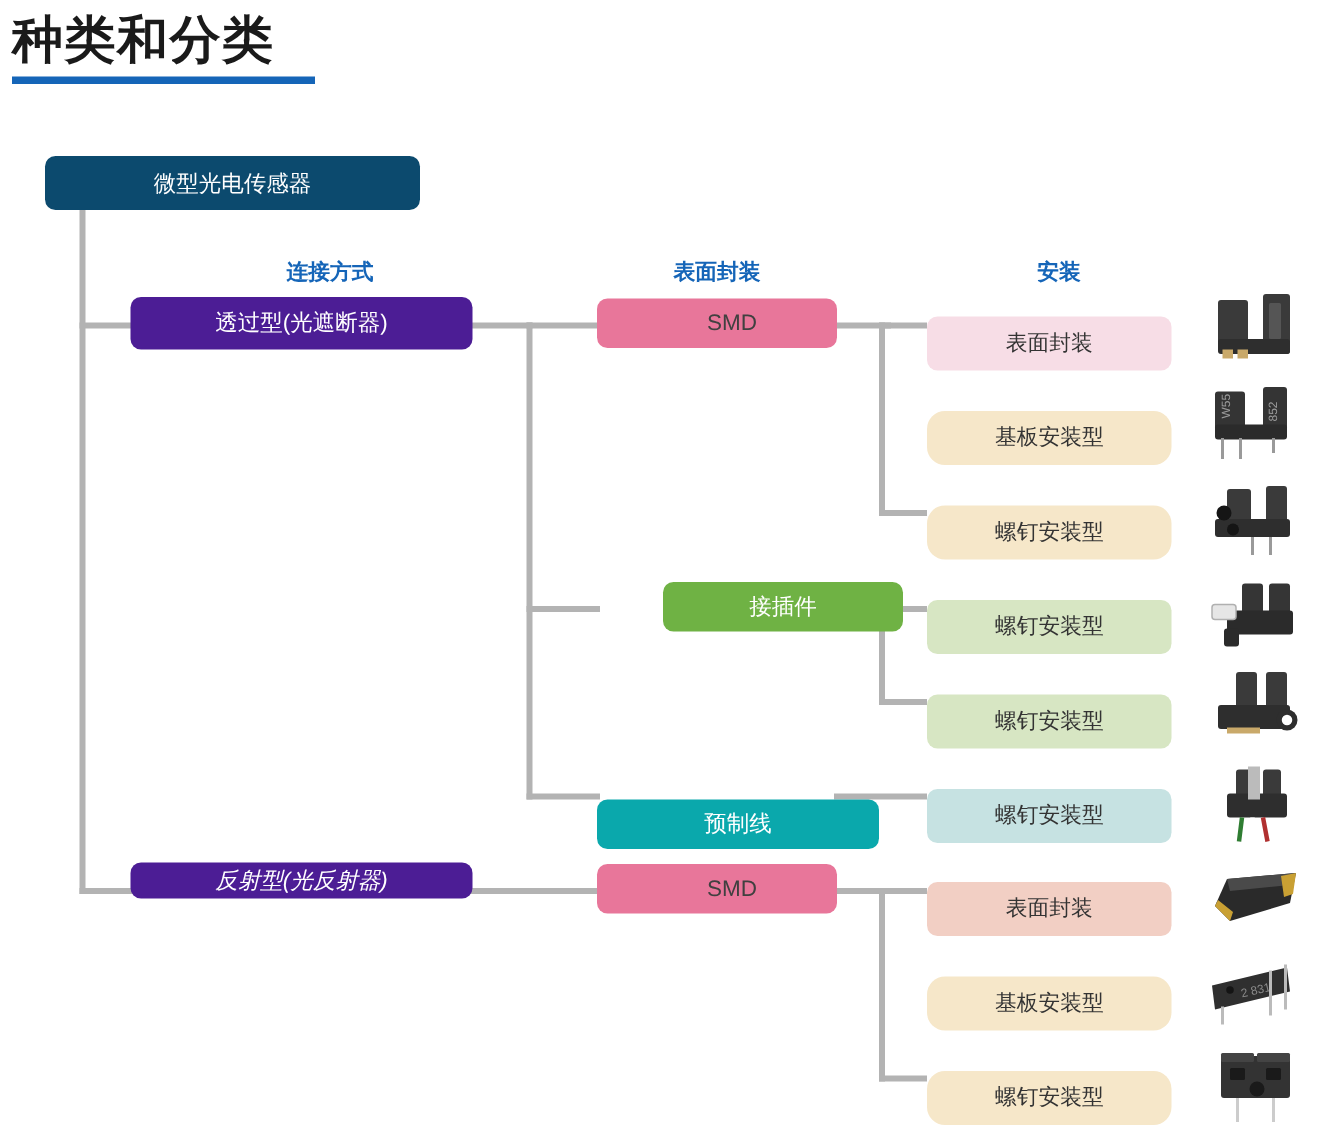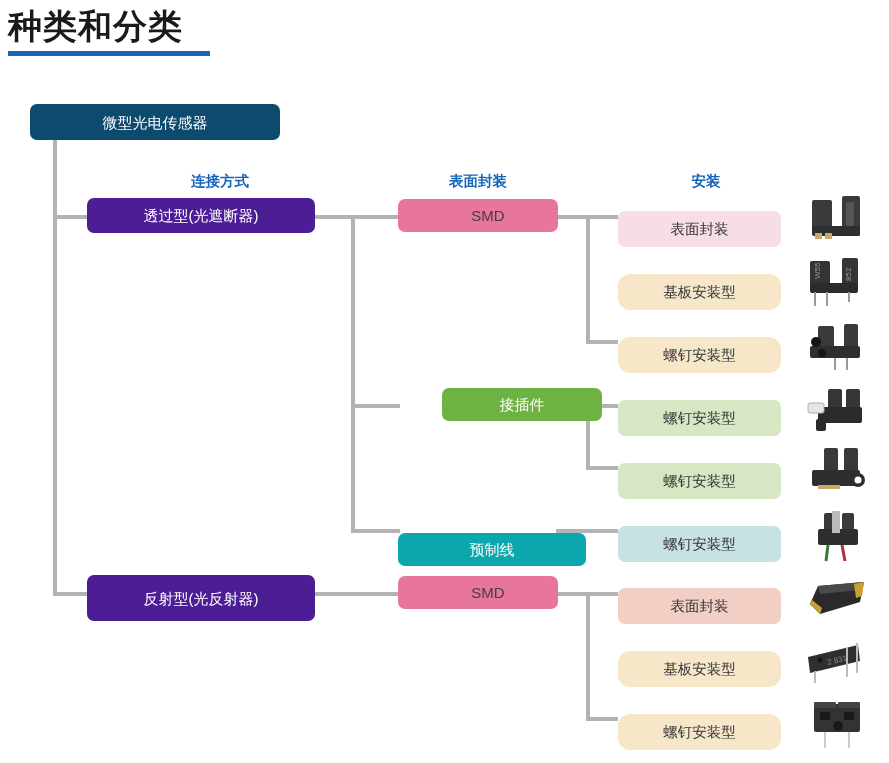--- a/index.html
+++ b/index.html
@@ -146,21 +146,21 @@
 <div class="line h" style="left:586px; top:717px; width:32px;"></div>
 
 <div class="node root" style="left:30px; top:104px; width:250px; height:36px;">
   <span>微型光电传感器</span>
 </div>
 
 <div class="node lvl1" style="left:87px; top:198px; width:228px; height:35px;">
   <span>透过型(光遮断器)</span>
 </div>
 
-<div class="node lvl1" style="left:87px; top:575px; width:228px; height:46px;">
+<div class="node lvl1" style="left:87px; top:575px; width:228px; height:24px;font-style:italic;">
   <span>反射型(光反射器)</span>
 </div>
 
 <div class="node smd" style="left:398px; top:199px; width:160px; height:33px;">
   <span>SMD</span>
 </div>
 
 <div class="node conn" style="left:398px; top:388px; width:160px; height:33px;">
   <span>接插件</span>
 </div>

